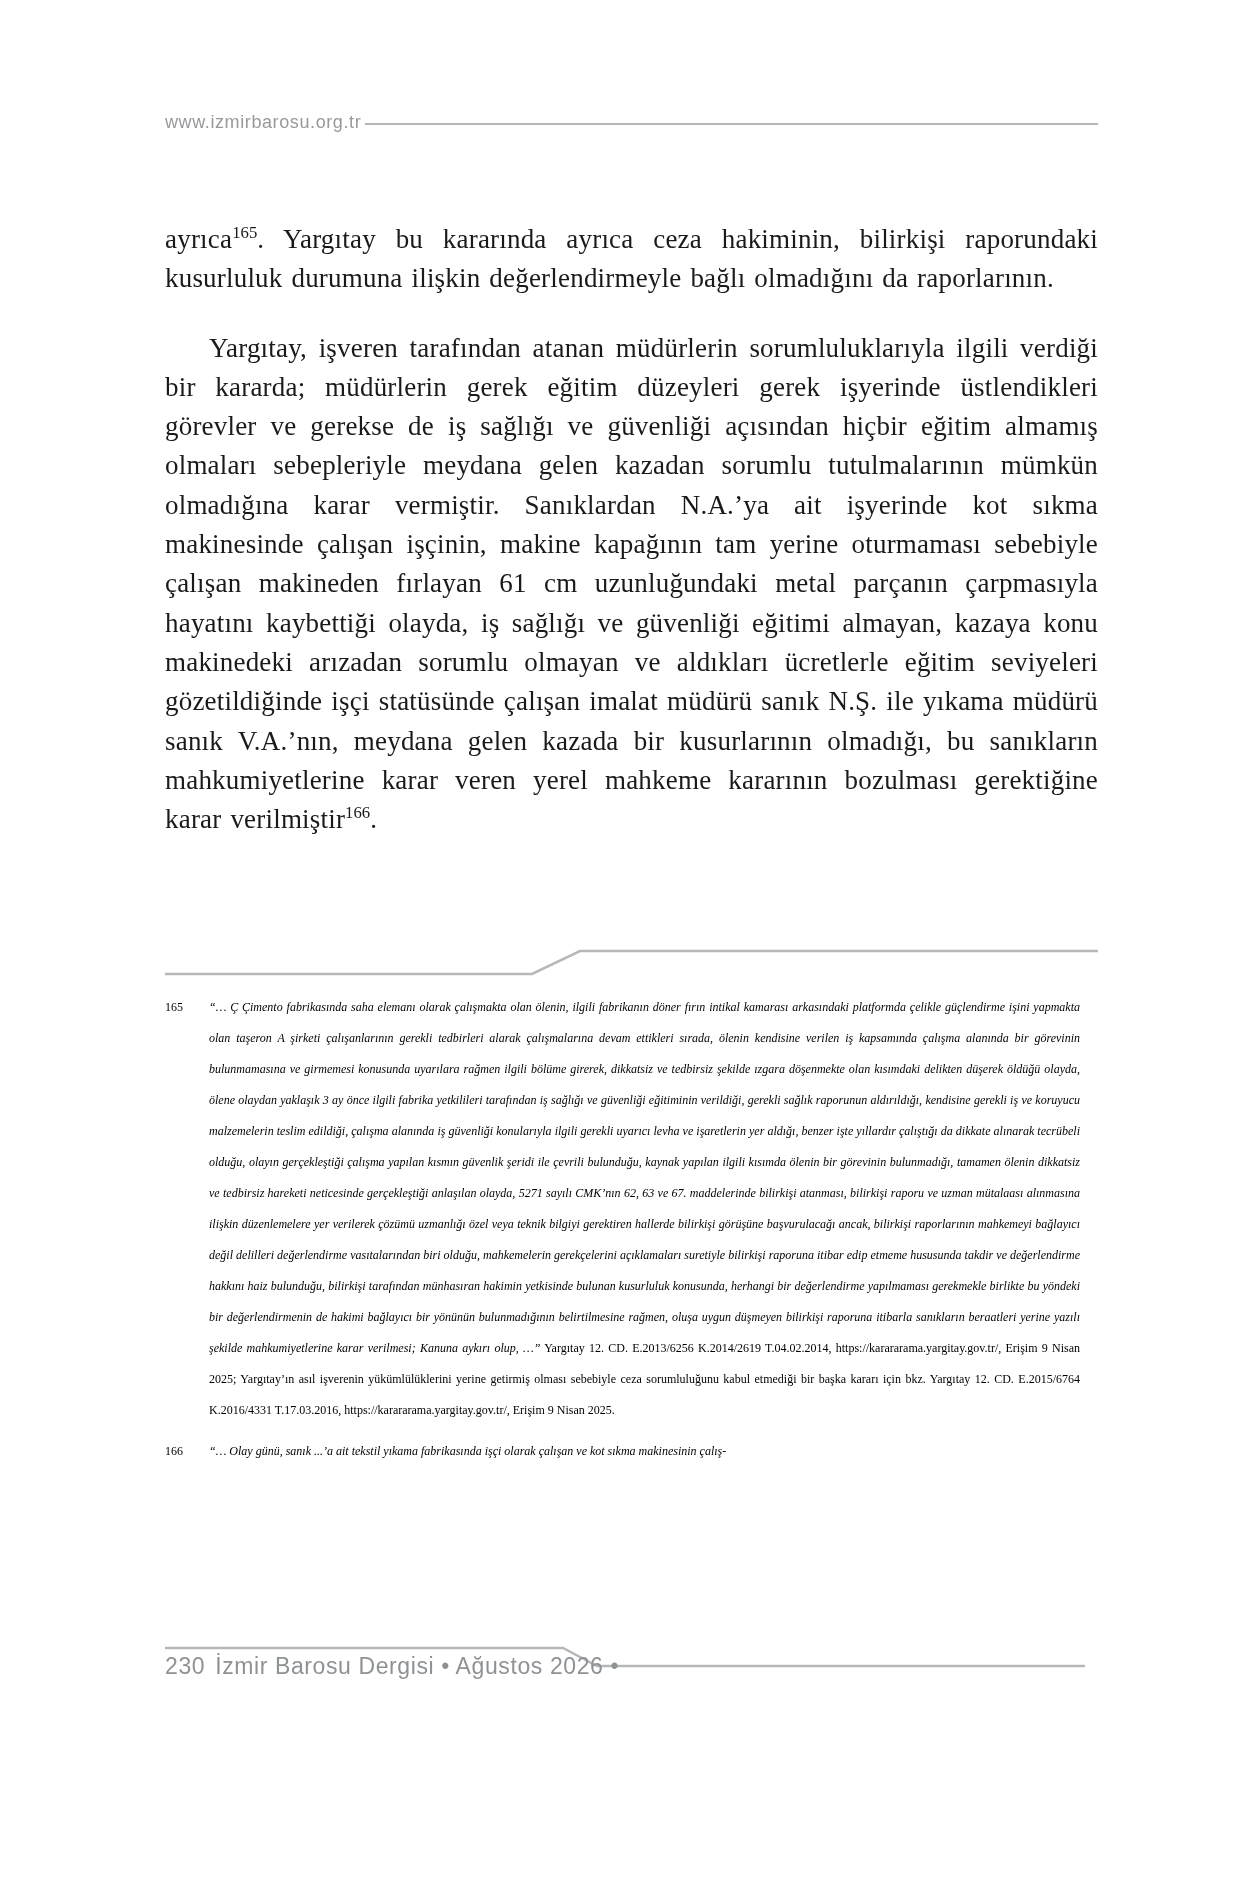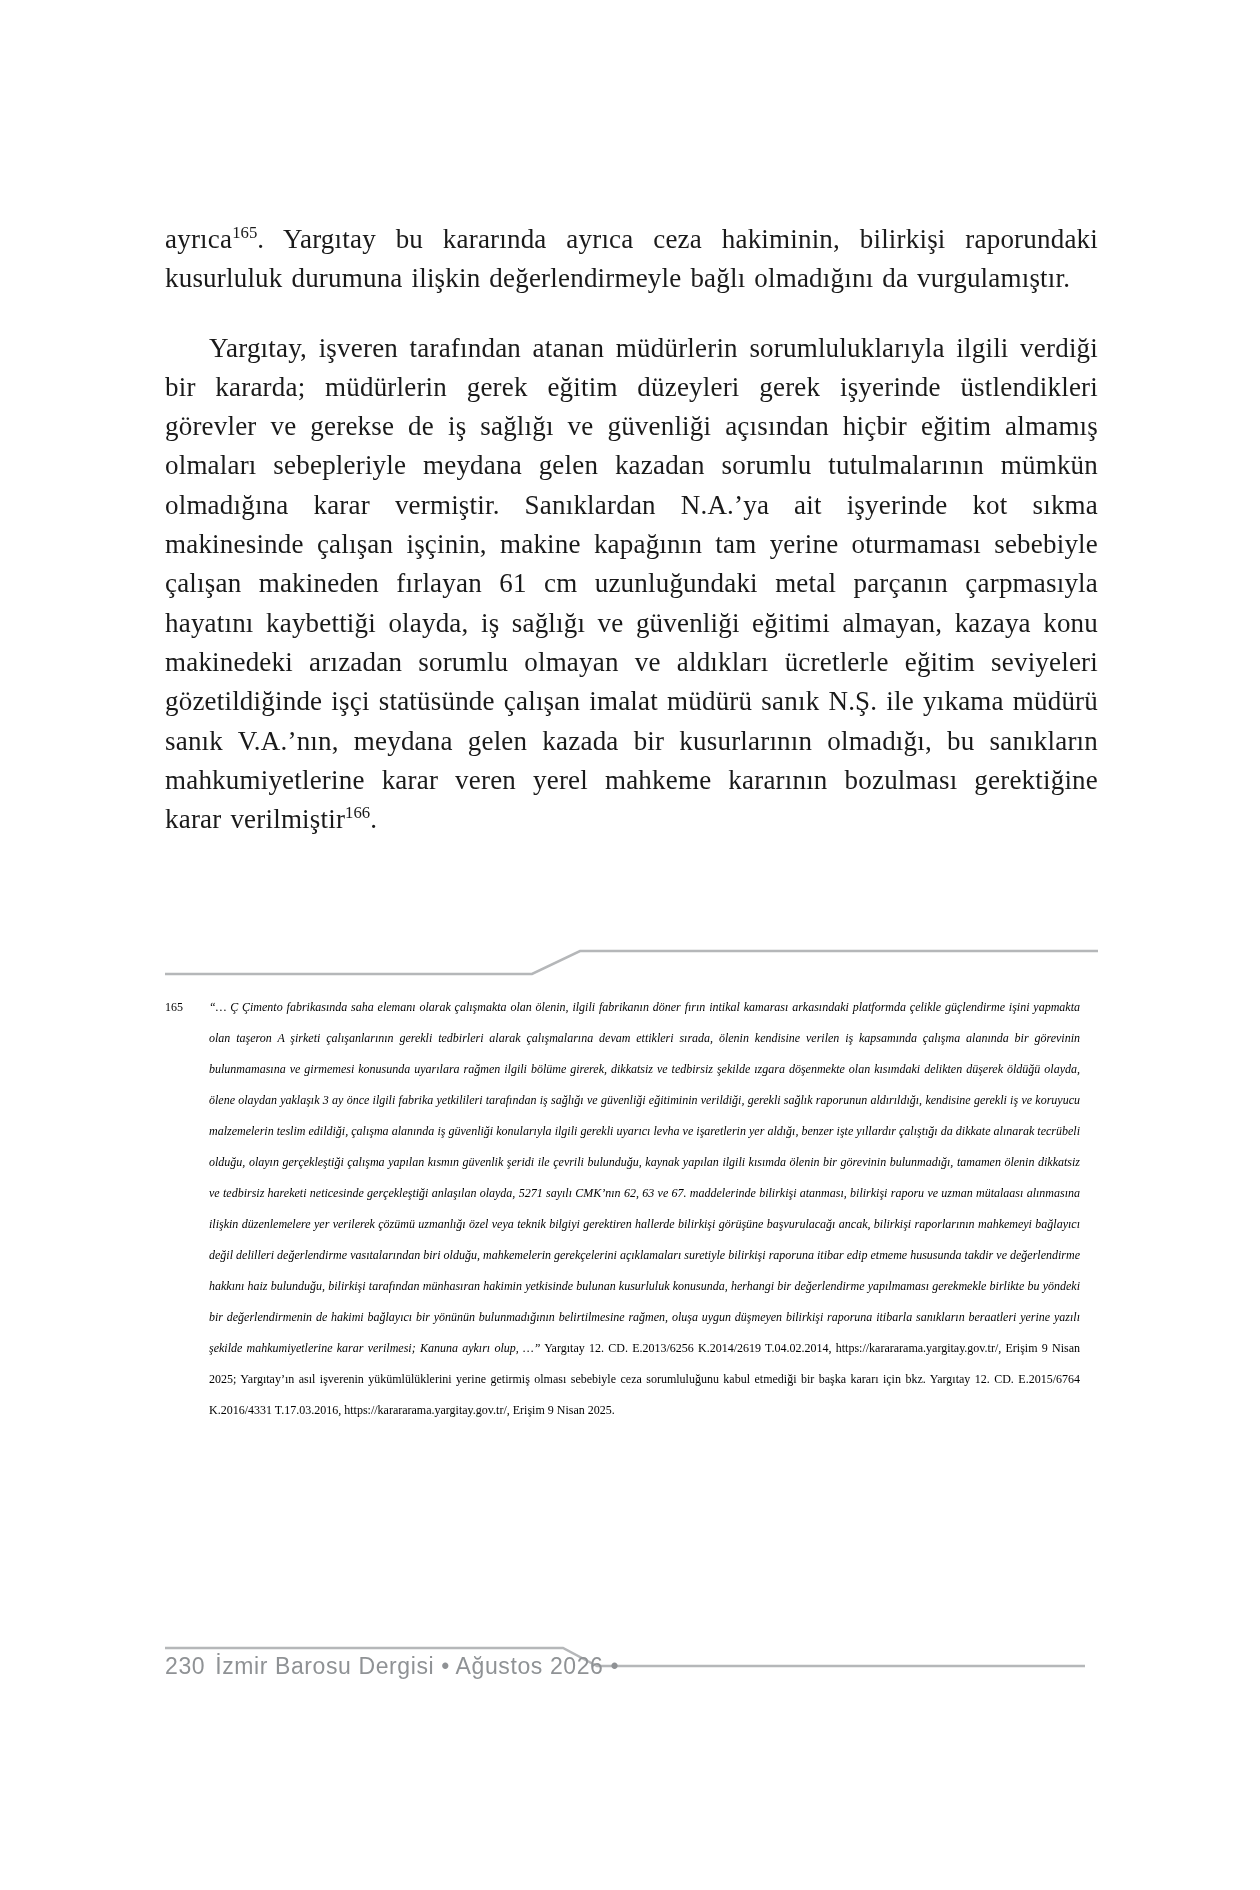--- a/index.html
+++ b/index.html
@@ -59,32 +59,37 @@
     display:flex;align-items:baseline;gap:10px;
     font-family:"Liberation Sans", sans-serif;
     color:#8f9295;font-size:23px;letter-spacing:0.6px;white-space:nowrap;
   }
 </style>
 </head>
 <body>
 
 <div class="page">
 
+  <div class="header">
+    <span class="site-url">www.izmirbarosu.org.tr</span>
+    <div class="header-rule"></div>
+  </div>
 
   <div class="body-text">
-    <p class="para"><span>ayrıca</span><sup class="note-ref">165</sup><span>. Yargıtay bu kararında ayrıca ceza hakiminin, bilirkişi raporundaki kusurluluk durumuna ilişkin değerlendirmeyle bağlı olmadığını da vurgulamıştır.</span></p>
+    <p class="para"><span>ayrıca</span><sup class="note-ref">165</sup><span>. Yargıtay bu kararında ayrıca ceza hakiminin, bilirkişi raporundaki kusurluluk durumuna ilişkin değerlendirmeyle bağlı olmadığını da raporlarının.</span></p>
     <p class="para indented"><span>Yargıtay, işveren tarafından atanan müdürlerin sorumluluklarıyla ilgili verdiği bir kararda; müdürlerin gerek eğitim düzeyleri gerek işyerinde üstlendikleri görevler ve gerekse de iş sağlığı ve güvenliği açısından hiçbir eğitim almamış olmaları sebepleriyle meydana gelen kazadan sorumlu tutulmalarının mümkün olmadığına karar vermiştir. Sanıklardan N.A.’ya ait işyerinde kot sıkma makinesinde çalışan işçinin, makine kapağının tam yerine oturmaması sebebiyle çalışan makineden fırlayan 61 cm uzunluğundaki metal parçanın çarpmasıyla hayatını kaybettiği olayda, iş sağlığı ve güvenliği eğitimi almayan, kazaya konu makinedeki arızadan sorumlu olmayan ve aldıkları ücretlerle eğitim seviyeleri gözetildiğinde işçi statüsünde çalışan imalat müdürü sanık N.Ş. ile yıkama müdürü sanık V.A.’nın, meydana gelen kazada bir kusurlarının olmadığı, bu sanıkların mahkumiyetlerine karar veren yerel mahkeme kararının bozulması gerektiğine karar verilmiştir</span><sup class="note-ref">166</sup><span>.</span></p>
   </div>
 
   <svg class="fn-sep" width="935" height="35">
     <polyline points="0,29 367,29 415,6 933,6"></polyline>
   </svg>
 
   <div class="footnotes">
     <p class="footnote"><span class="fn-marker">165</span><span class="fn-italic">“… Ç Çimento fabrikasında saha elemanı olarak çalışmakta olan ölenin, ilgili fabrikanın döner fırın intikal kamarası arkasındaki platformda çelikle güçlendirme işini yapmakta olan taşeron A şirketi çalışanlarının gerekli tedbirleri alarak çalışmalarına devam ettikleri sırada, ölenin kendisine verilen iş kapsamında çalışma alanında bir görevinin bulunmamasına ve girmemesi konusunda uyarılara rağmen ilgili bölüme girerek, dikkatsiz ve tedbirsiz şekilde ızgara döşenmekte olan kısımdaki delikten düşerek öldüğü olayda, ölene olaydan yaklaşık 3 ay önce ilgili fabrika yetkilileri tarafından iş sağlığı ve güvenliği eğitiminin verildiği, gerekli sağlık raporunun aldırıldığı, kendisine gerekli iş ve koruyucu malzemelerin teslim edildiği, çalışma alanında iş güvenliği konularıyla ilgili gerekli uyarıcı levha ve işaretlerin yer aldığı, benzer işte yıllardır çalıştığı da dikkate alınarak tecrübeli olduğu, olayın gerçekleştiği çalışma yapılan kısmın güvenlik şeridi ile çevrili bulunduğu, kaynak yapılan ilgili kısımda ölenin bir görevinin bulunmadığı, tamamen ölenin dikkatsiz ve tedbirsiz hareketi neticesinde gerçekleştiği anlaşılan olayda, 5271 sayılı CMK’nın 62, 63 ve 67. maddelerinde bilirkişi atanması, bilirkişi raporu ve uzman mütalaası alınmasına ilişkin düzenlemelere yer verilerek çözümü uzmanlığı özel veya teknik bilgiyi gerektiren hallerde bilirkişi görüşüne başvurulacağı ancak, bilirkişi raporlarının mahkemeyi bağlayıcı değil delilleri değerlendirme vasıtalarından biri olduğu, mahkemelerin gerekçelerini açıklamaları suretiyle bilirkişi raporuna itibar edip etmeme hususunda takdir ve değerlendirme hakkını haiz bulunduğu, bilirkişi tarafından münhasıran hakimin yetkisinde bulunan kusurluluk konusunda, herhangi bir değerlendirme yapılmaması gerekmekle birlikte bu yöndeki bir değerlendirmenin de hakimi bağlayıcı bir yönünün bulunmadığının belirtilmesine rağmen, oluşa uygun düşmeyen bilirkişi raporuna itibarla sanıkların beraatleri yerine yazılı şekilde mahkumiyetlerine karar verilmesi; Kanuna aykırı olup, …”</span><span class="fn-roman"> Yargıtay 12. CD. E.2013/6256 K.2014/2619 T.04.02.2014, https://karararama.yargitay.gov.tr/, Erişim 9 Nisan 2025; Yargıtay’ın asıl işverenin yükümlülüklerini yerine getirmiş olması sebebiyle ceza sorumluluğunu kabul etmediği bir başka kararı için bkz. Yargıtay 12. CD. E.2015/6764 K.2016/4331 T.17.03.2016, https://karararama.yargitay.gov.tr/, Erişim 9 Nisan 2025.</span></p>
+    <p class="footnote"><span class="fn-marker">166</span><span class="fn-italic">“… Olay günü, sanık ...’a ait tekstil yıkama fabrikasında işçi olarak çalışan ve kot sıkma makinesinin çalış-</span></p>
   </div>
 
   <svg class="footer-rule-svg" width="922" height="30">
     <polyline points="0,6 398,6 432,24 920,24"></polyline>
   </svg>
 
   <div class="footer">
     <span>230</span>
     <span>İzmir Barosu Dergisi • Ağustos 2026 •</span>
   </div>

